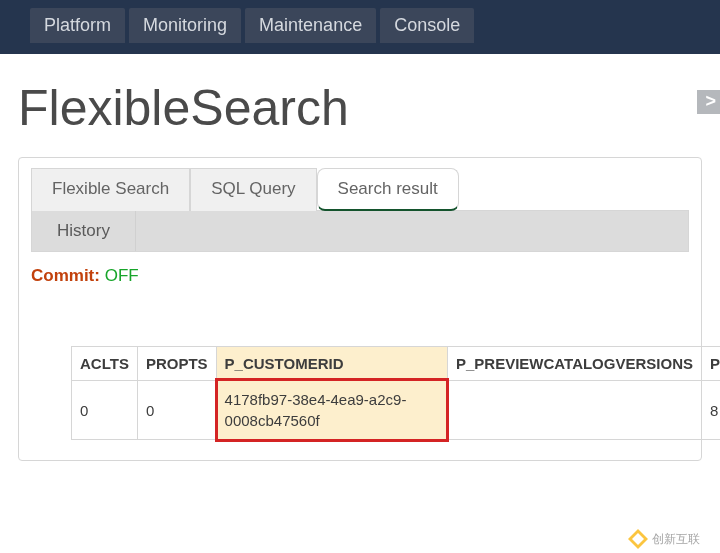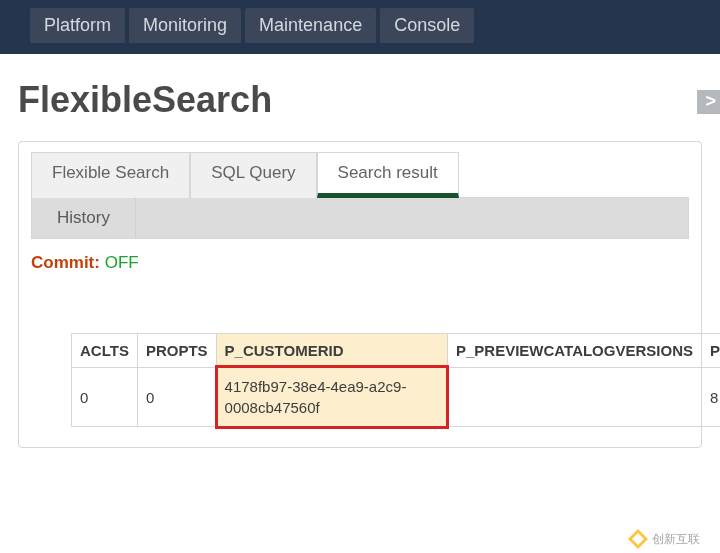--- a/index.html
+++ b/index.html
@@ -27,22 +27,22 @@
       font-size: 18px;
       padding: 7px 14px;
       border-radius: 2px 2px 0 0;
     }
     .content {
       background: #fff;
       padding: 25px 18px 0 18px;
       position: relative;
     }
     .page-title {
-      font-size: 36px;
-      font-weight: 700;
+      font-size: 50px;
+      font-weight: 400;
       color: #4a4a4a;
       font-family: Arial, sans-serif;
       margin-bottom: 20px;
     }
     .fwd-arrow {
       position: absolute;
       right: 0;
       top: 36px;
       background: #b5b8bc;
       color: #fff;
@@ -66,21 +66,22 @@
       color: #646464;
       padding: 10px 20px;
       background: #f0f0f0;
       border: 1px solid #d6d6d6;
       border-bottom: none;
       margin-right: 0;
       margin-bottom: -1px;
     }
     .tab.active {
       background: #fff;
-      border-bottom: 5px solid #14532d;
+      border-bottom: 2px solid #14532d;
+      border-radius: 8px;
     }
     .tab-row-2 {
       display: flex;
       background: #dcdcdc;
       border: 1px solid #d6d6d6;
       border-top: none;
       margin-bottom: 14px;
     }
     .subtab {
       font-family: Verdana, Arial, sans-serif;

